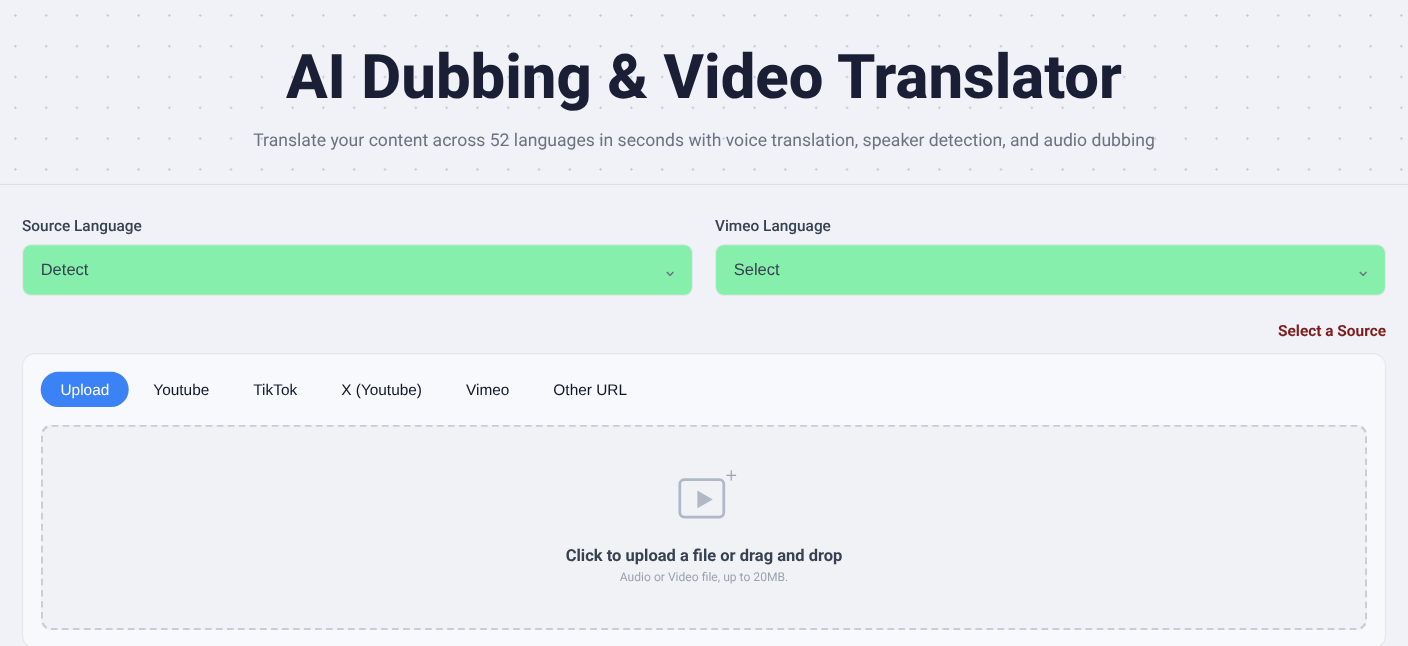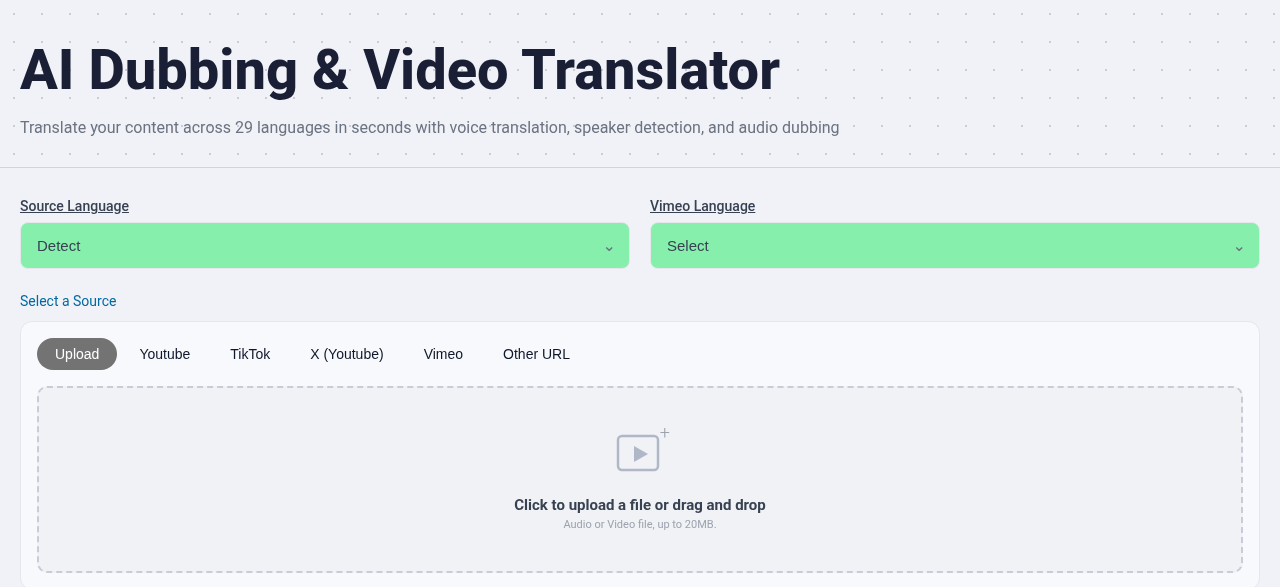--- a/index.html
+++ b/index.html
@@ -11,20 +11,21 @@
     body {
       font-family: -apple-system, BlinkMacSystemFont, 'Segoe UI', Roboto, sans-serif;
       background-color: #f0f2f7;
       min-height: 587px;
       width: 1280px;
       overflow-x: hidden;
     }
 
     .hero-section {
       background-color: #f0f2f7;
+      text-align: center;
       padding: 40px 20px 30px;
       position: relative;
       background-image: radial-gradient(circle, #c8ccd8 1px, transparent 1px);
       background-size: 28px 28px;
     }
 
     .hero-title {
       font-size: 56px;
       font-weight: 800;
       color: #1a1f36;
@@ -62,21 +63,20 @@
       flex: 1;
       display: flex;
       flex-direction: column;
       gap: 8px;
     }
 
     .language-label {
       font-size: 14px;
       color: #374151;
       font-weight: 500;
-      text-decoration: underline;
     }
 
     .select-wrapper {
       position: relative;
     }
 
     .select-wrapper select {
       background: #86efac;
       border: 1px solid #e5e7eb;
       border-radius: 8px;
@@ -99,23 +99,24 @@
       font-size: 16px;
     }
 
     .source-section {
       max-width: 1240px;
       margin: 0 auto;
     }
 
     .source-label {
       font-size: 14px;
-      color: #0369a1;
-      font-weight: 400;
+      color: #7f1d1d;
+      font-weight: 700;
       margin-bottom: 12px;
+      text-align: right;
     }
 
     .source-card {
       background-color: #f8f9fc;
       border-radius: 12px;
       padding: 16px;
       border: 1px solid #e5e7eb;
     }
 
     .tabs-row {
@@ -130,21 +131,21 @@
       border-radius: 20px;
       border: none;
       cursor: pointer;
       font-size: 14px;
       font-weight: 500;
       background: transparent;
       color: #0f172a;
     }
 
     .tab-btn.active {
-      background-color: #737373;
+      background-color: #3b82f6;
       color: #ffffff;
     }
 
     .upload-area {
       border: 2px dashed #c8ccd8;
       border-radius: 10px;
       background-color: #f0f2f5;
       display: flex;
       flex-direction: column;
       align-items: center;
@@ -185,21 +186,21 @@
     .upload-subtext {
       font-size: 11px;
       color: #9ca3af;
     }
   </style>
 </head>
 <body>
 
 <div class="hero-section">
   <h1 class="hero-title">AI Dubbing &amp; Video Translator</h1>
-  <p class="hero-subtitle">Translate your content across 29 languages in seconds with voice translation, speaker detection, and audio dubbing</p>
+  <p class="hero-subtitle">Translate your content across 52 languages in seconds with voice translation, speaker detection, and audio dubbing</p>
 </div>
 
 <div class="divider"></div>
 
 <div class="main-content">
 
   <div class="language-row">
 
     <div class="language-group">
       <label class="language-label">Source Language</label>

